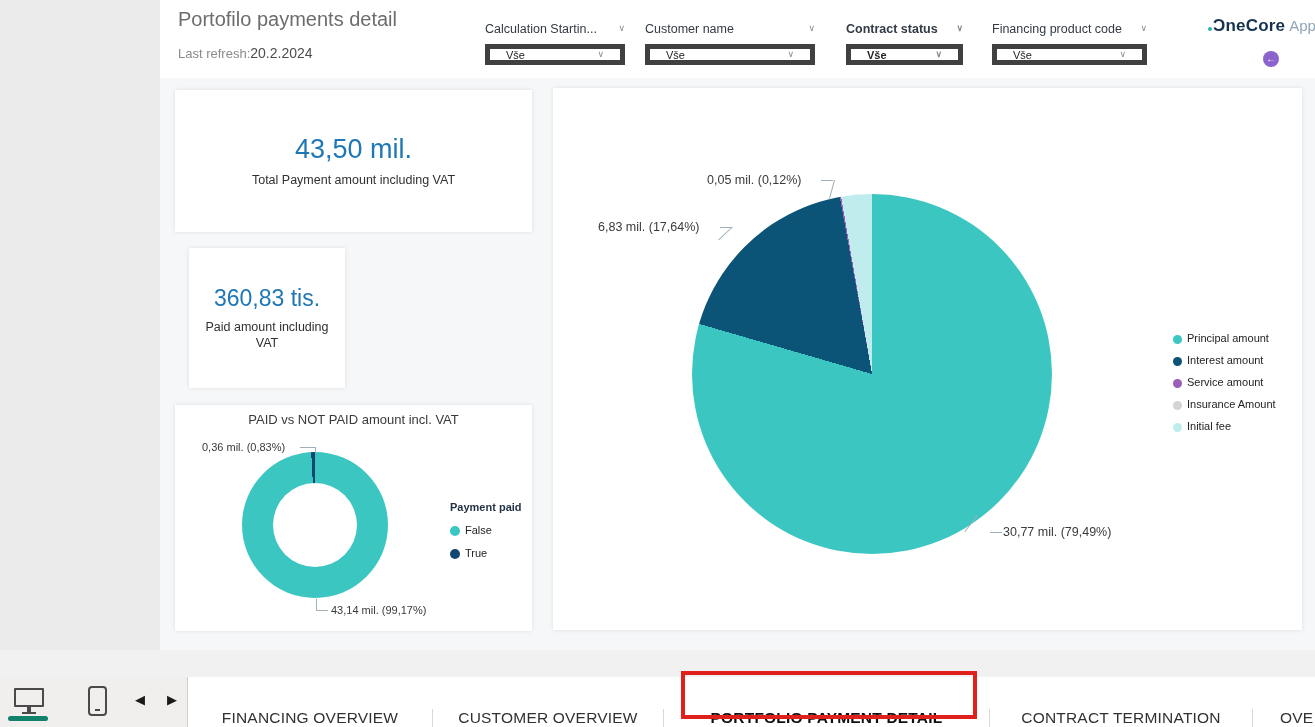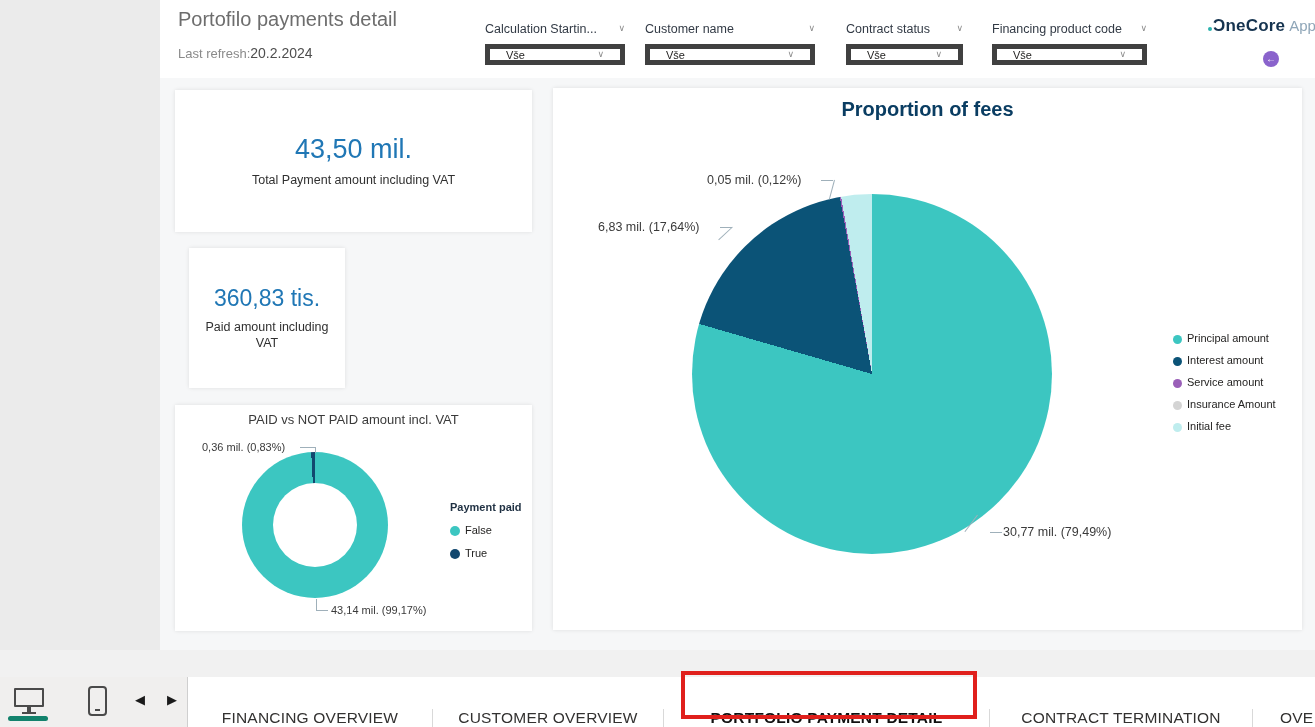--- a/index.html
+++ b/index.html
@@ -12,21 +12,21 @@
   .canvas { position:absolute; left:160px; top:78px; width:1155px; height:572px; background:#f6f7f8; }
 
   .page-title { position:absolute; left:18px; top:8px; font-size:20px; color:#6d6d6d; }
   .refresh-row { position:absolute; left:18px; top:44px; }
   .refresh-label { font-size:13px; color:#8a8a8a; }
   .refresh-value { font-size:14px; color:#4e4e4e; }
 
   .filter { position:absolute; top:20px; }
   .f1 { left:325px; width:140px; }
   .f2 { left:485px; width:170px; }
-  .f3 { left:686px; width:117px; }
+  .f3 { left:686px; width:117px;font-weight:bold; }
   .f4 { left:832px; width:155px; }
   .filter-head { display:flex; justify-content:space-between; align-items:center; height:17px; cursor:pointer; }
   .filter-label { font-size:12.5px; color:#323a45; white-space:nowrap; }
   .chev { font-size:9px; color:#8a8a8a; line-height:1; }
   .filter-box { margin-top:7px; height:21px; border:5px solid #404040; background:#fff;
                 display:flex; justify-content:space-between; align-items:center; padding:0 16px; cursor:pointer; }
   .filter-value { font-size:11px; color:#252423; }
 
   .logo { position:absolute; left:1048px; top:16px; white-space:nowrap; }
   .logo-brand { font-size:17px; font-weight:bold; color:#15334f; letter-spacing:0.2px; }
@@ -190,21 +190,20 @@
         <span class="legend-text">False</span>
       </div>
       <div class="legend-item">
         <span class="dot" style="background-color: rgb(18, 72, 111);"></span>
         <span class="legend-text">True</span>
       </div>
     </div>
   </div>
 
   <div class="card pie-panel">
-    <div class="pie-title">Proportion of fees</div>
     <div class="pie-circle" style="background: conic-gradient(rgb(60, 198, 193) 0deg, rgb(60, 198, 193) 286.164deg, rgb(11, 83, 119) 286.164deg, rgb(11, 83, 119) 349.668deg, rgb(154, 95, 184) 349.668deg, rgb(154, 95, 184) 350.1deg, rgb(212, 212, 212) 350.1deg, rgb(212, 212, 212) 350.1deg, rgb(191, 237, 238) 350.1deg, rgb(191, 237, 238) 360deg);"></div>
     <div class="callout p-c1">0,05 mil. (0,12%)</div>
     <div class="lead-h p-l1a"></div>
     <div class="lead-d p-l1d"></div>
     <div class="callout p-c2">6,83 mil. (17,64%)</div>
     <div class="lead-h p-l2a"></div>
     <div class="lead-d p-l2d"></div>
     <div class="lead-d p-l3d"></div>
     <div class="lead-h p-l3a"></div>
     <div class="callout p-c3">30,77 mil. (79,49%)</div>

